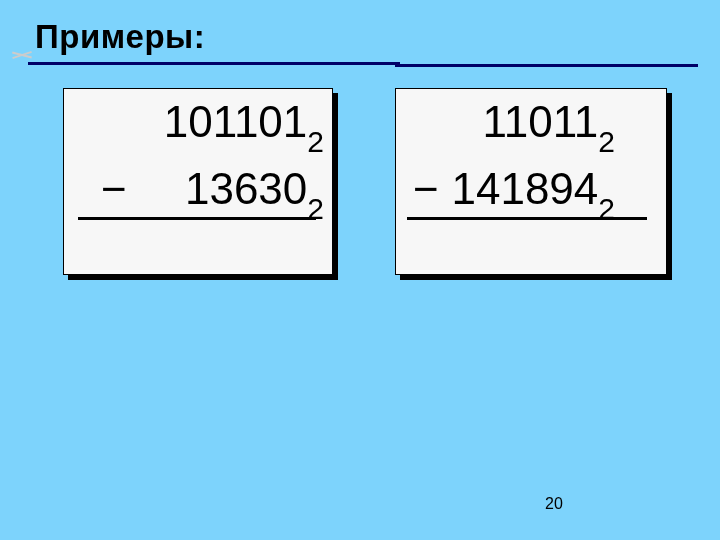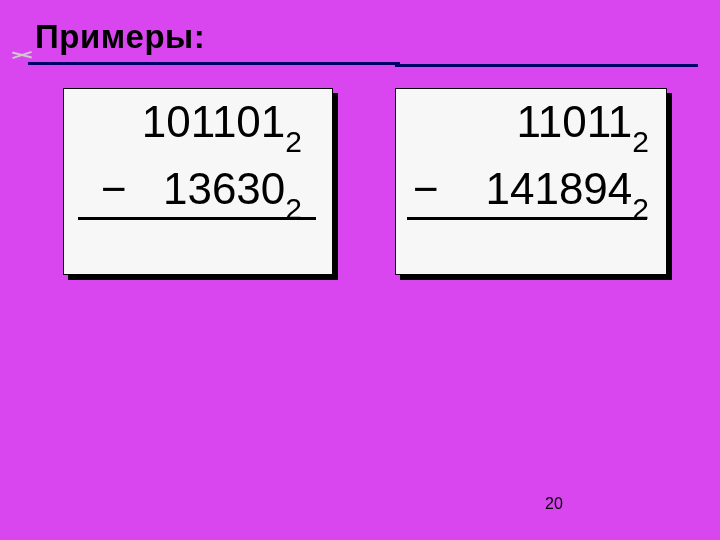--- a/index.html
+++ b/index.html
@@ -4,21 +4,21 @@
 <style>
   html, body {
     margin: 0;
     padding: 0;
     background: #ffffff;
   }
   .slide {
     position: relative;
     width: 720px;
     height: 540px;
-    background: #d946ef;
+    background: #7dd3fc;
     overflow: hidden;
     font-family: "Liberation Sans", "DejaVu Sans", sans-serif;
     color: #000000;
   }
   .slide-title {
     position: absolute;
     left: 35px;
     top: 20px;
     font-size: 33px;
     font-weight: bold;
@@ -74,22 +74,22 @@
 
   .num-line {
     position: absolute;
     left: 0;
     right: 0;
     font-size: 44px;
     line-height: 48px;
     text-align: right;
     white-space: nowrap;
   }
-  .card-1 .num-line { padding-right: 30px; }
-  .card-2 .num-line { padding-right: 17px; }
+  .card-1 .num-line { padding-right: 8px; }
+  .card-2 .num-line { padding-right: 51px; }
   .line-1 { top: 9px; }
   .line-2 { top: 76px; }
 
   .base-sub {
     font-size: 30px;
     position: relative;
     top: 15px;
     line-height: 0;
   }
   .op-minus {

